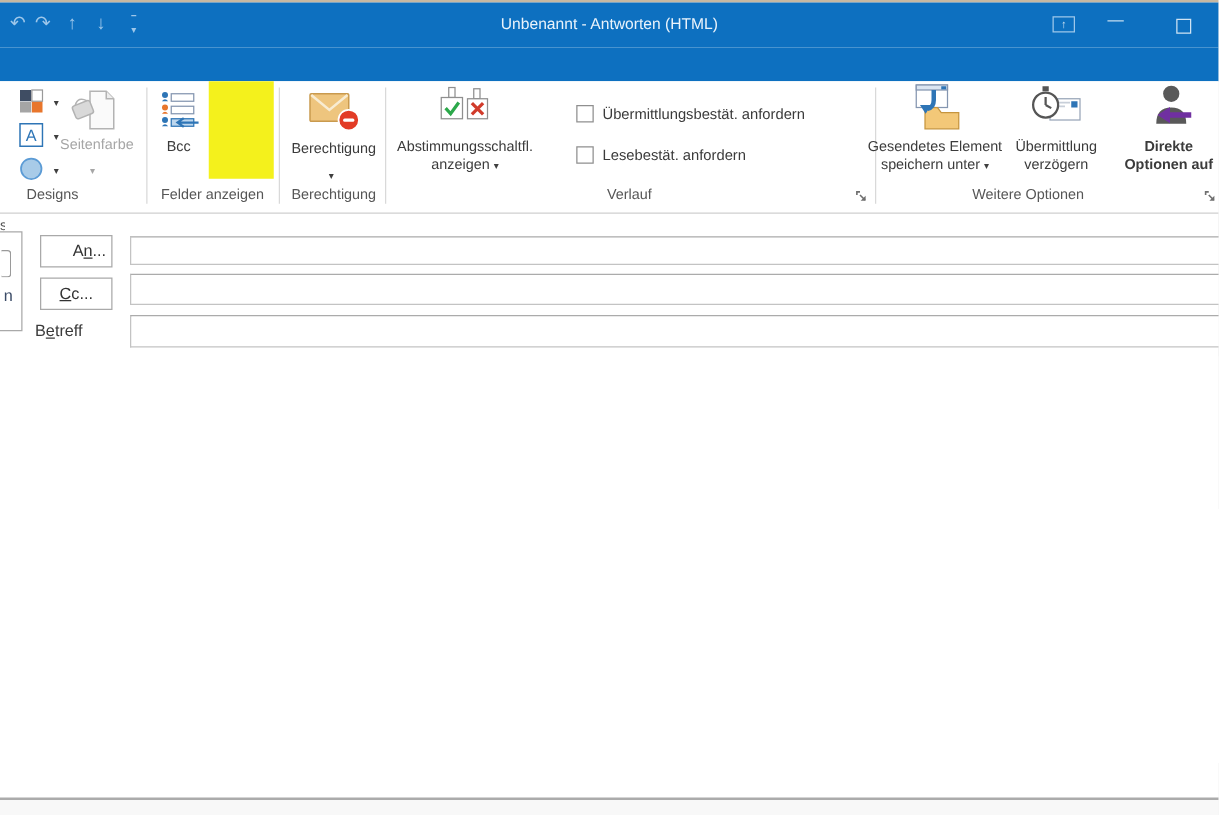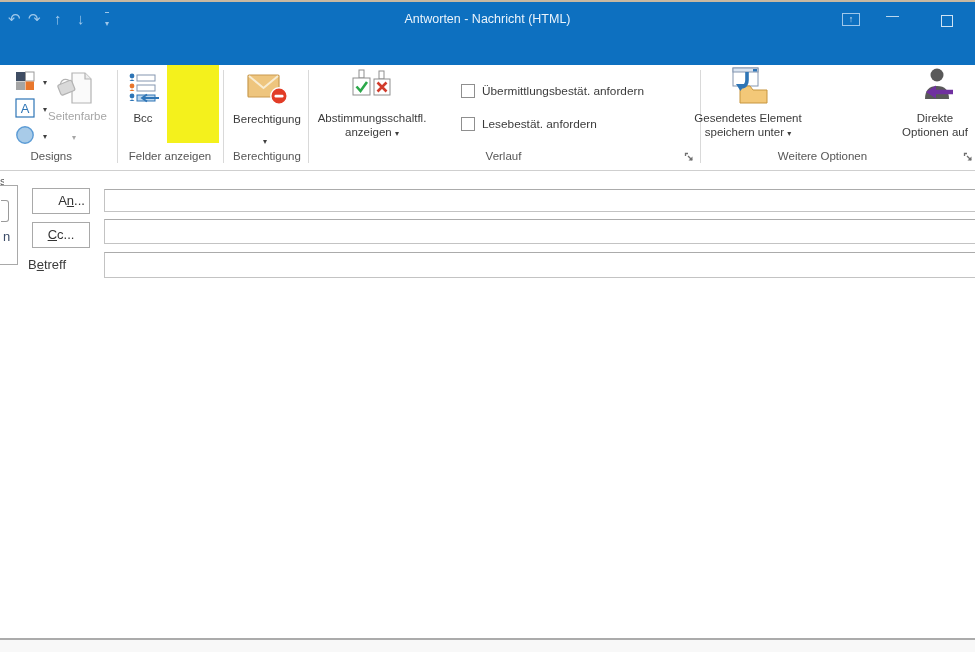--- a/index.html
+++ b/index.html
@@ -61,21 +61,21 @@
 <div id="app">
 
   <div class="abs" id="top-strip"></div>
 
   <div class="abs" id="titlebar">
     <span class="qat-ic" style="left:8px">↶</span>
     <span class="qat-ic" style="left:28px">↷</span>
     <span class="qat-ic" style="left:54px">↑</span>
     <span class="qat-ic" style="left:77px">↓</span>
     <span class="qat-ic" id="qat-custom" style="left:105px">▾</span>
-    <div id="win-title">Antworten - Nachricht (HTML)</div>
+    <div id="win-title">Unbenannt - Antworten (HTML)</div>
     <div class="winbtn" id="btn-ribbon-display">↑</div>
     <div class="winbtn" id="btn-min">—</div>
     <div class="winbtn" id="btn-max"></div>
   </div>
 
   <div class="abs" id="tabrow">
     <span class="tab" style="left:32px">Nachricht</span>
     <span class="tab" style="left:122px">Einfügen</span>
     <div class="hl-green" style="left:190px"></div>
     <div id="tab-optionen-hl">
@@ -118,21 +118,21 @@
         <path d="M17 3 h13 l6 6 v24 h-19 z" fill="#fafafa" stroke="#b3b3b3" stroke-width="1.2"></path>
         <path d="M30 3 v6 h6" fill="#ededed" stroke="#b3b3b3" stroke-width="1.2"></path>
         <g transform="rotate(-22 12 18)">
             <rect x="4" y="12" width="15" height="11" rx="2" fill="#d9d9d9" stroke="#b3b3b3" stroke-width="1.2"></rect>
             <path d="M7 12 q5 -6 10 0" fill="none" stroke="#b3b3b3" stroke-width="1.2"></path>
           </g>
       </svg>
     </div>
     <div class="rbtn-txt dis" style="left:40px; top:44px; width:75px;">Seitenfarbe</div>
     <div class="abs" style="left:72px; top:61px;"><span class="caret dis">▾</span></div>
-    <div class="grp-label" style="left:12px; width:60px; text-align:right;">Designs</div>
+    <div class="grp-label" style="left:12px; width:60px; text-align:center;">Designs</div>
     <div class="vsep" style="left:117px"></div>
 
     <div id="von-hl"></div>
     <div class="abs" style="left:121px; top:4px; width:44px; height:72px;">
       <svg width="30" height="30" viewBox="0 0 30 30" style="margin:4px 0 0 8px">
         <circle cx="3" cy="3" r="2.4" fill="#2e75b6"></circle>
           <path d="M0.5 8 q2.5 -3.2 5 0 z" fill="#2e75b6"></path>
           <rect x="8" y="2" width="18" height="6" fill="#fff" stroke="#8496b0"></rect>
         <circle cx="3" cy="13" r="2.4" fill="#e8762c"></circle>
           <path d="M0.5 18 q2.5 -3.2 5 0 z" fill="#e8762c"></path>
@@ -193,21 +193,33 @@
         <rect x="7" y="1" width="25" height="18" fill="#fff" stroke="#8496b0"></rect>
           <rect x="7" y="1" width="25" height="4" fill="#dbe5f1" stroke="#8496b0"></rect>
           <rect x="27" y="2" width="4" height="2.5" fill="#2e75b6"></rect>
         <path d="M14 19 h10 l3 4 h14 v13 h-27 z" fill="#f3c878" stroke="#c6953e"></path>
         <path d="M21 5 v8 q0 6 -5 7" fill="none" stroke="#2e75b6" stroke-width="3.6"></path>
         <path d="M10 17 h9 l-4.5 7 z" fill="#2e75b6"></path>
       </svg>
       <div class="rbtn-txt" style="left:0; top:44px; width:112px;">Gesendetes Element</div>
       <div class="rbtn-txt" style="left:0; top:58px; width:112px;"><span>speichern unter</span> <span class="caret">▾</span></div>
     </div>
-    <div class="abs" style="left:895px; top:2px; width:80px; height:78px;">
+    <div class="abs" style="left:803px; top:2px; width:84px; height:78px;">
+      <svg width="42" height="38" viewBox="0 0 42 38" style="margin:0 0 0 21px">
+        <rect x="16" y="12" width="24" height="17" fill="#fff" stroke="#98a5b8"></rect>
+          <path d="M18 15 h14 M18 18 h10" stroke="#c8cfd9" stroke-width="1.4"></path>
+          <rect x="33" y="14" width="5" height="5" fill="#2e75b6"></rect>
+        <rect x="10" y="2" width="5" height="4" fill="#555"></rect>
+        <circle cx="12.5" cy="17" r="10" fill="#fff" stroke="#555" stroke-width="1.8"></circle>
+        <path d="M12.5 17 V10.5 M12.5 17 l4.5 2.5" fill="none" stroke="#555" stroke-width="1.8"></path>
+      </svg>
+      <div class="rbtn-txt" style="left:0; top:44px; width:84px;">Übermittlung</div>
+      <div class="rbtn-txt" style="left:0; top:58px; width:84px;">verzögern</div>
+    </div>
+    <div class="abs" style="left:895px; top:2px; width:80px; height:78px;font-weight:bold;">
       <svg width="36" height="38" viewBox="0 0 36 38" style="margin:0 0 0 24px">
         <circle cx="18" cy="8" r="6.5" fill="#595959"></circle>
         <path d="M6 32 q0 -13 12 -13 q12 0 12 13 z" fill="#595959"></path>
         <path d="M34 25 H16" stroke="#7030a0" stroke-width="4.5"></path>
         <path d="M17 18.5 v13 l-10 -6.5 z" fill="#7030a0"></path>
       </svg>
       <div class="rbtn-txt" style="left:0; top:44px; width:80px;">Direkte</div>
       <div class="rbtn-txt" style="left:0; top:58px; width:80px;">Optionen auf</div>
     </div>
     <div class="grp-label" style="left:700px; width:245px;text-align:center;">Weitere Optionen</div>

